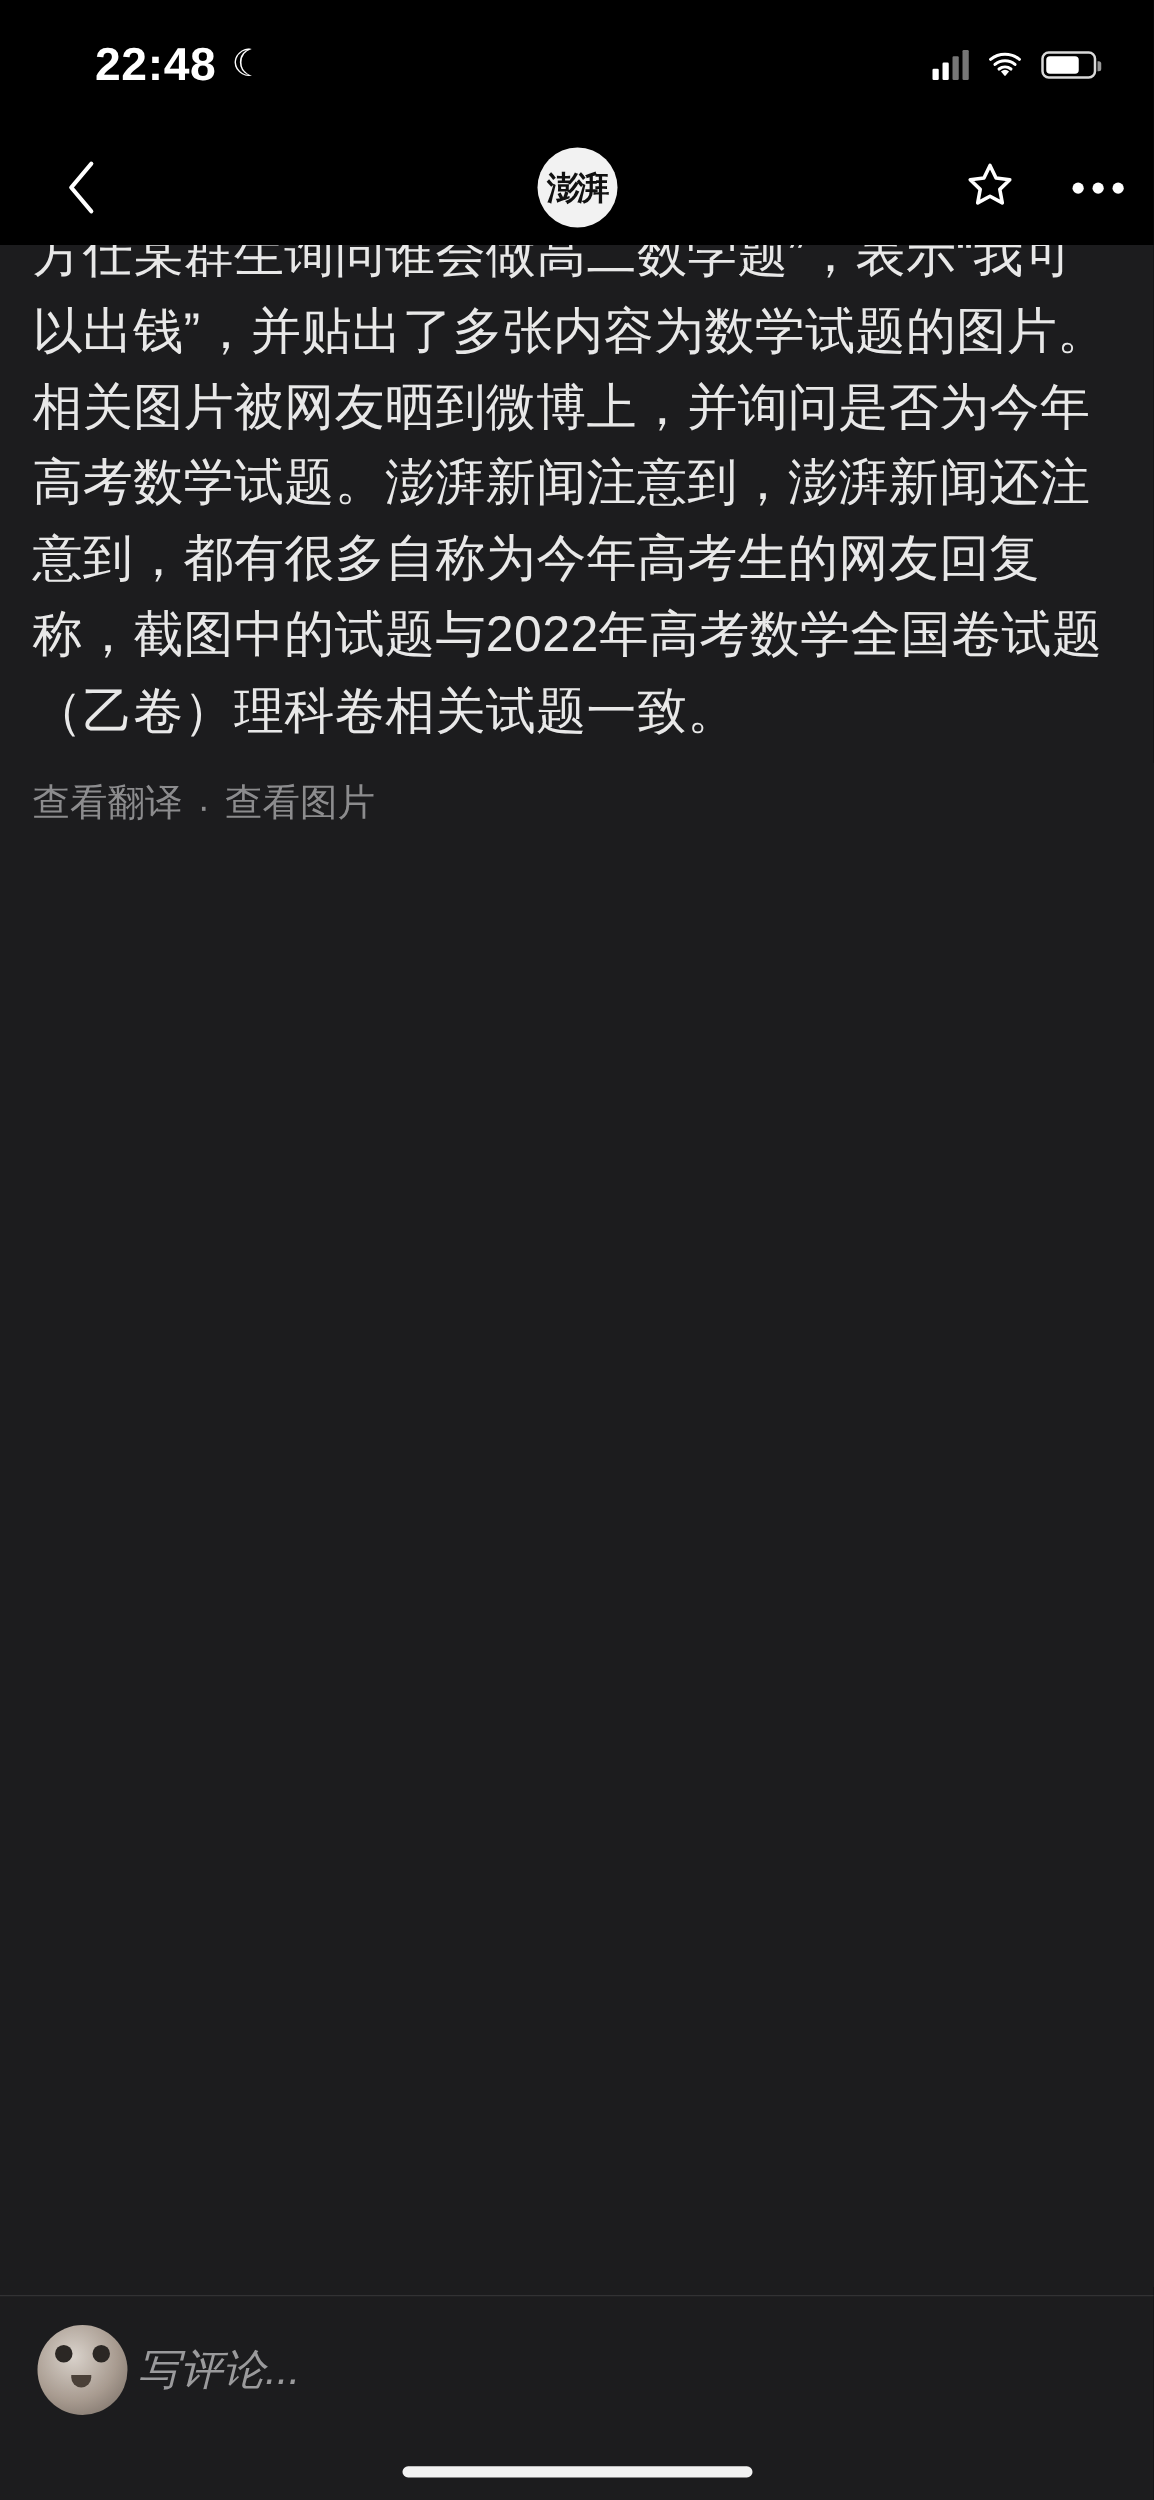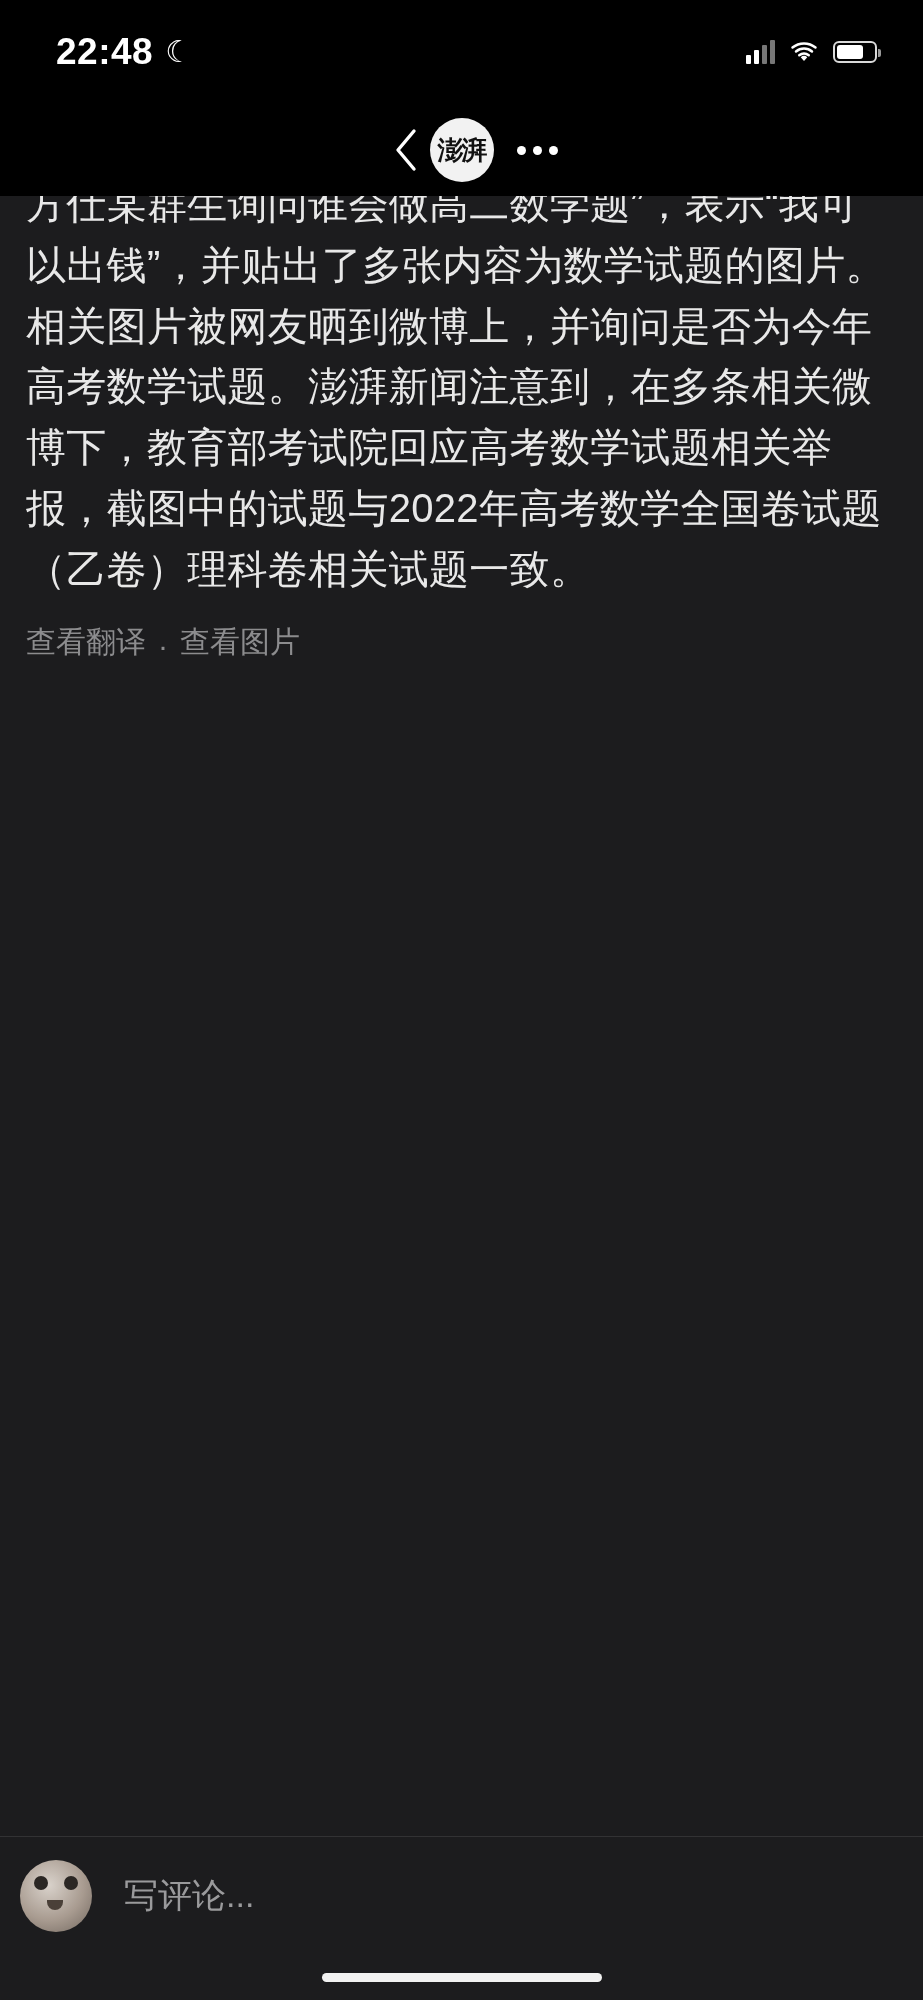--- a/index.html
+++ b/index.html
@@ -19,21 +19,21 @@
     flex-direction: column;
   }
 
   
   .status-bar {
     height: 104px;
     background: #000;
     display: flex;
     align-items: center;
     justify-content: space-between;
-    padding: 0 46px 0 56px;
+    padding: 0 46px 0 76px;
     color: #fff;
     flex: 0 0 auto;
   }
   .status-left {
     display: flex;
     align-items: center;
     gap: 12px;
   }
   .status-time {
     font-size: 37px;
@@ -88,21 +88,21 @@
     background: #fff;
     border-radius: 3px;
   }
 
   
   .nav-bar {
     height: 92px;
     background: #000;
     display: flex;
     align-items: center;
-    justify-content: center;
+    justify-content: space-between;
     padding: 0 24px 0 40px;
     flex: 0 0 auto;
     position: relative;
   }
   .nav-back {
     width: 50px;
     height: 50px;
     display: flex;
     align-items: center;
     justify-content: center;
@@ -179,22 +179,23 @@
   .meta-sep { color: #8c8c8e; }
 
   
   .comment-bar {
     flex: 0 0 auto;
     height: 118px;
     background: #1c1c1e;
     border-top: 1px solid #323234;
     display: flex;
     align-items: center;
-    padding: 0 20px;
-    gap: 32px;
+    padding: 0 30px;
+    gap: 8px;
+    font-style: italic;
   }
   .avatar {
     width: 72px;
     height: 72px;
     border-radius: 50%;
     background: radial-gradient(circle at 40% 35%, #d9d2cb 0%, #a89b90 55%, #6f655d 100%);
     position: relative;
     overflow: hidden;
     flex: 0 0 auto;
   }
@@ -284,21 +285,21 @@
       <div class="more-dots">
         <i></i>
           <i></i>
           <i></i>
       </div>
     </div>
   </div>
 
   <div class="content">
     <div class="article">
-      <p class="clipped">方仕某群生询问谁会做高二数学题”，表示“我可以出钱”，并贴出了多张内容为数学试题的图片。相关图片被网友晒到微博上，并询问是否为今年高考数学试题。澎湃新闻注意到，在多条相关微博下，教育部考试院回应高考数学试题相关举报，截图中的试题与2022年高考数学全国卷试题（乙卷）理科卷相关试题一致。</p>
+      <p class="clipped">方仕某群生询问谁会做高二数学题”，表示“我可以出钱”，并贴出了多张内容为数学试题的图片。相关图片被网友晒到微博上，并询问是否为今年高考数学试题。澎湃新闻注意到，澎湃新闻还注意到，都有很多自称为今年高考生的网友回复称，截图中的试题与2022年高考数学全国卷试题（乙卷）理科卷相关试题一致。</p>
     </div>
     <div class="meta-row">
       <span>查看翻译</span>
       <span class="meta-sep">·</span>
       <span>查看图片</span>
     </div>
   </div>
 
   <div class="comment-bar">
     <div class="avatar"></div>

